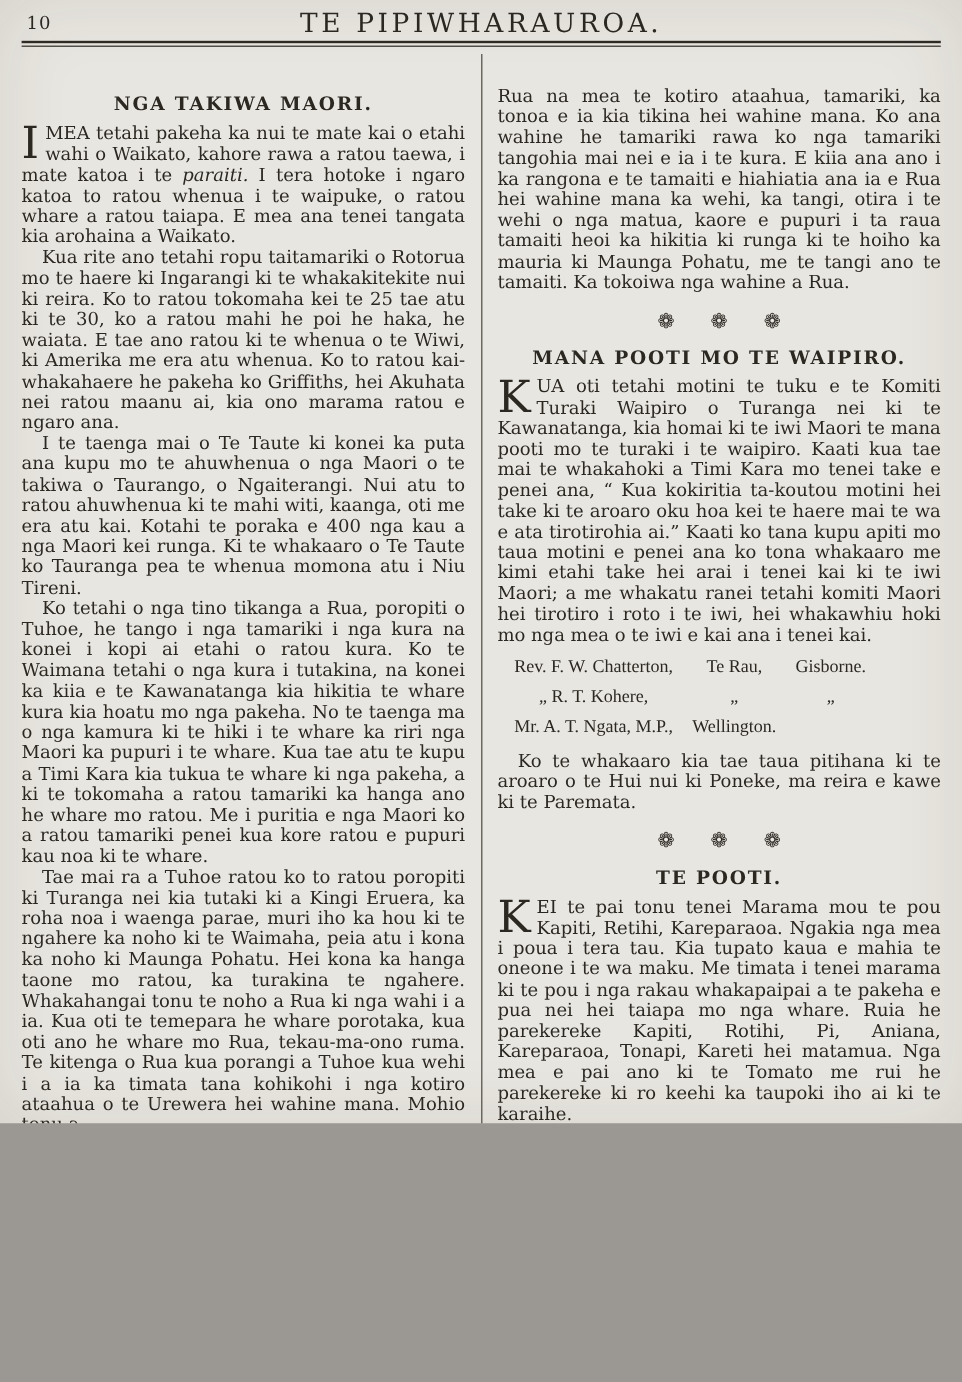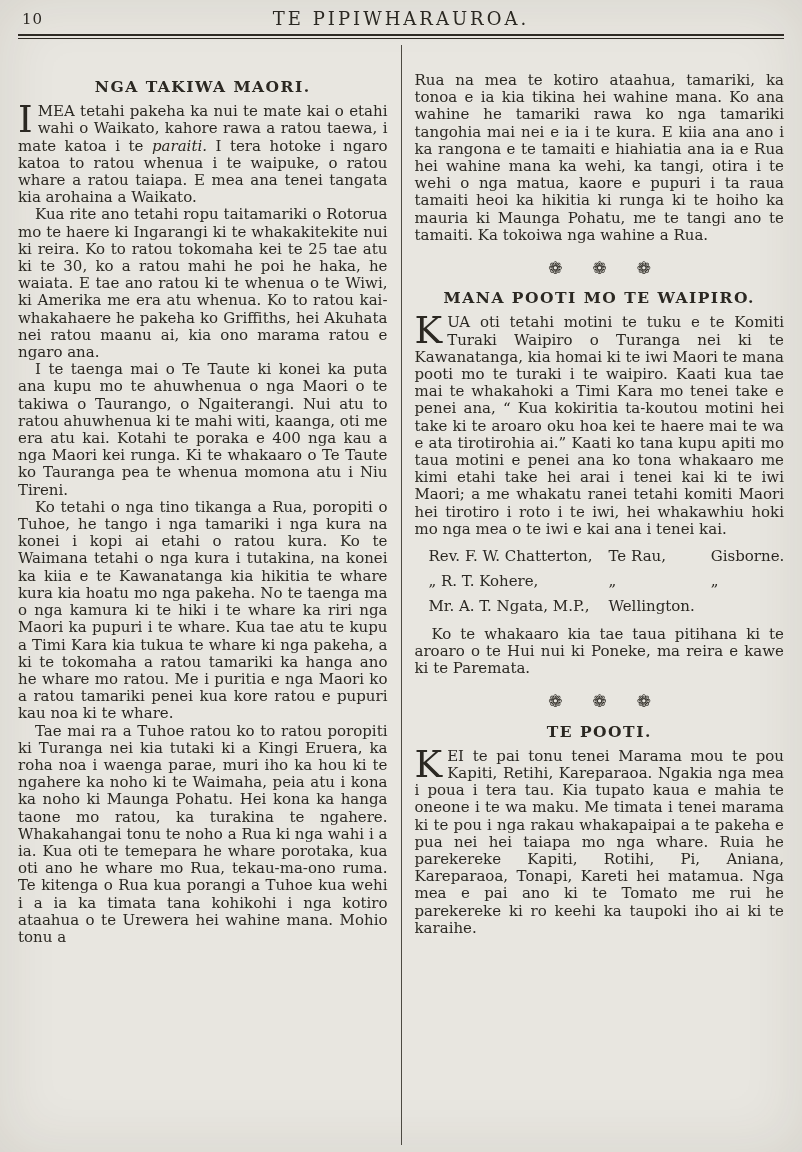--- a/index.html
+++ b/index.html
@@ -3,38 +3,38 @@
 <meta charset="utf-8">
 <title>Te Pipiwharauroa — page 10</title>
 <style>
   * { box-sizing: border-box; }
   html, body { margin: 0; padding: 0; }
   body { background: #9b9894; font-family: "DejaVu Serif", "Liberation Serif", serif; }
 
   .page {
     position: relative;
     width: 802px;
-    height: 1152px;
+    height: 936px;
     margin: 0 auto;
     background: #e8e6e0;
     color: #2b2822;
     padding: 6px 18px 10px 18px;
     overflow: hidden;
     box-shadow: inset 0 0 60px rgba(60,50,30,0.10);
   }
 
   
   .masthead-row { position: relative; height: 26px; }
   .page-number {
     position: absolute; left: 4px; top: 4px;
     font-size: 15px; letter-spacing: 1px;
   }
   .masthead-title {
     margin: 0; text-align: center;
-    font-size: 18px; font-weight: normal;
+    font-size: 22px; font-weight: normal;
     letter-spacing: 3px; padding-top: 2px;
   }
   .double-rule {
     height: 5px;
     border-top: 2px solid #2e2b25;
     border-bottom: 1px solid #2e2b25;
     margin: 2px 0 6px 0;
   }
 
   
@@ -80,21 +80,22 @@
   }
   .ornament .orn { margin: 0 15px; }
 
   
   .signatories {
     display: grid;
     grid-template-columns: max-content max-content max-content;
     column-gap: 16px;
     row-gap: 8px;
     margin: 10px 0 10px 14px;
-    text-align: left;
+    text-align: center;
+    font-family: Liberation Serif, serif;
   }
   .signatories span { text-indent: 0; white-space: nowrap; }
 </style>
 </head>
 <body>
 
 <div class="page">
 
   <header class="masthead-row">
     <span class="page-number">10</span>

